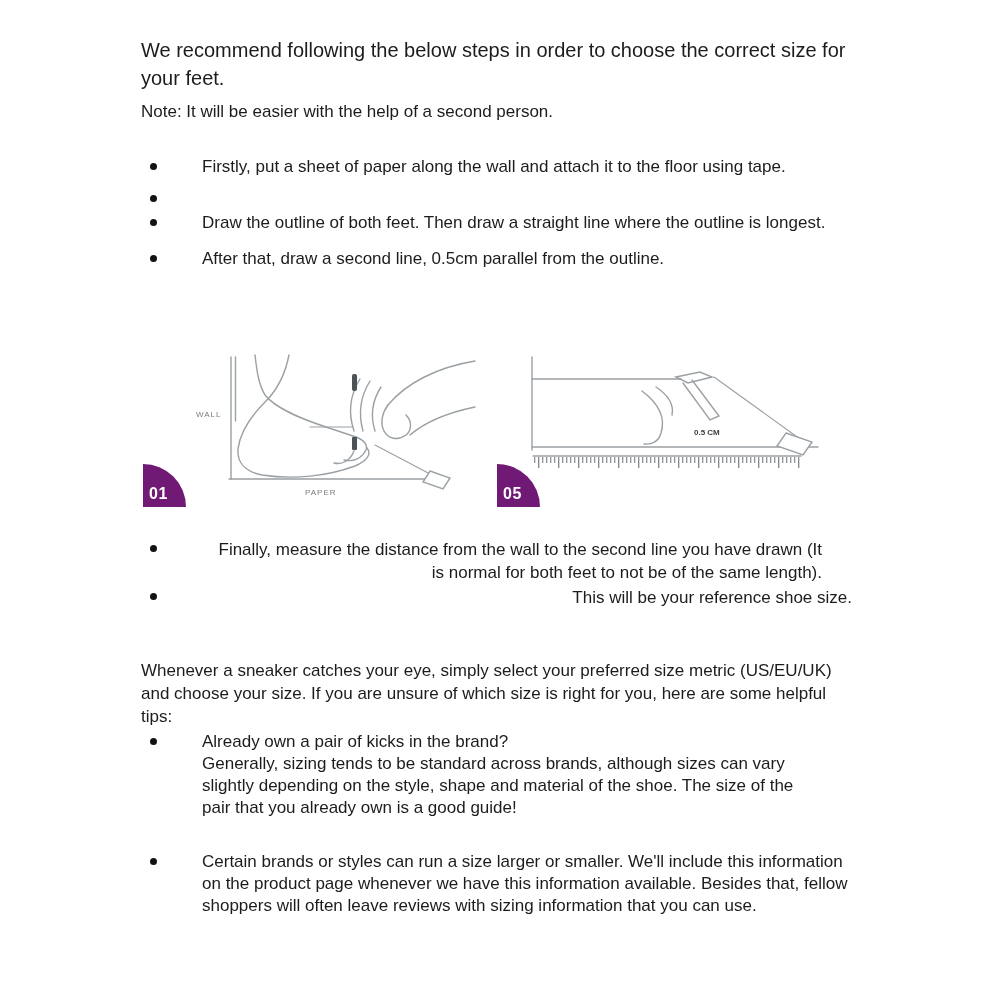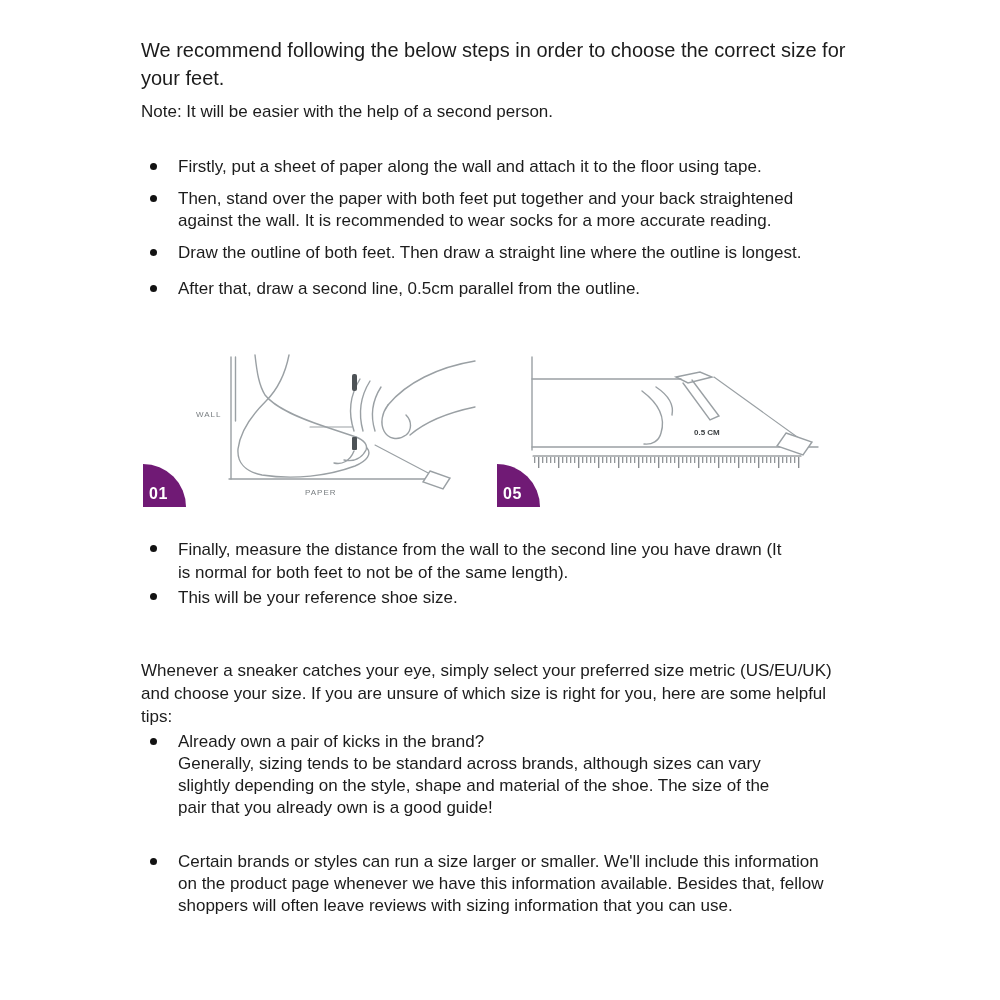--- a/index.html
+++ b/index.html
@@ -6,25 +6,25 @@
   body{
     width:1000px;height:1000px;position:relative;overflow:hidden;
     background:#ffffff;
     font-family:"Liberation Sans","DejaVu Sans",sans-serif;
     color:#1c1c1c;
   }
   .abs{position:absolute;}
   .para{font-size:20px;line-height:28px;}
   .note{font-size:17px;line-height:23px;}
   .list{left:141px;}
-  .li{display:flex;align-items:flex-start;padding-left:9px;margin-bottom:10px;}
+  .li{display:flex;align-items:flex-start;padding-left:9px;margin-bottom:10px;gap:24px;}
   .dot{flex:0 0 auto;width:7px;height:7px;border-radius:50%;background:#121212;margin-top:7px;margin-right:21px;}
   .txt{font-size:17px;line-height:22px;}
   .results .txt{line-height:23px;}
-  .results .li{margin-bottom:2px;}
+  .results .li{margin-bottom:2px;text-align:right;}
   .tips .li{margin-bottom:32px;}
   .w705{width:705px;}
   .w700{width:700px;}
   .w690{width:690px;}
   .w650{width:650px;}
   .w625{width:625px;}
   .w620{width:620px;}
   .tips-intro{font-size:17px;line-height:23px;}
   .badge{position:absolute;top:464px;width:43px;height:43px;background:#701a75;border-radius:0 100% 0 0;}
   .badge span{position:absolute;left:6px;bottom:4px;color:#ffffff;font-weight:bold;font-size:16px;letter-spacing:.5px;}
@@ -38,21 +38,20 @@
 
 <div class="abs note w700" style="left:141px;top:100px;">Note: It will be easier with the help of a second person.</div>
 
 <div class="abs list" style="top:156px;">
   <div class="li">
     <span class="dot"></span>
     <div class="txt w690">Firstly, put a sheet of paper along the wall and attach it to the floor using tape.</div>
   </div>
   <div class="li">
     <span class="dot"></span>
-    <div class="txt w620">Then, stand over the paper with both feet put together and your back straightened against the wall. It is recommended to wear socks for a more accurate reading.</div>
   </div>
   <div class="li" style="margin-bottom:14px;">
     <span class="dot"></span>
     <div class="txt w625">Draw the outline of both feet. Then draw a straight line where the outline is longest.</div>
   </div>
   <div class="li">
     <span class="dot"></span>
     <div class="txt w690">After that, draw a second line, 0.5cm parallel from the outline.</div>
   </div>
 </div>

